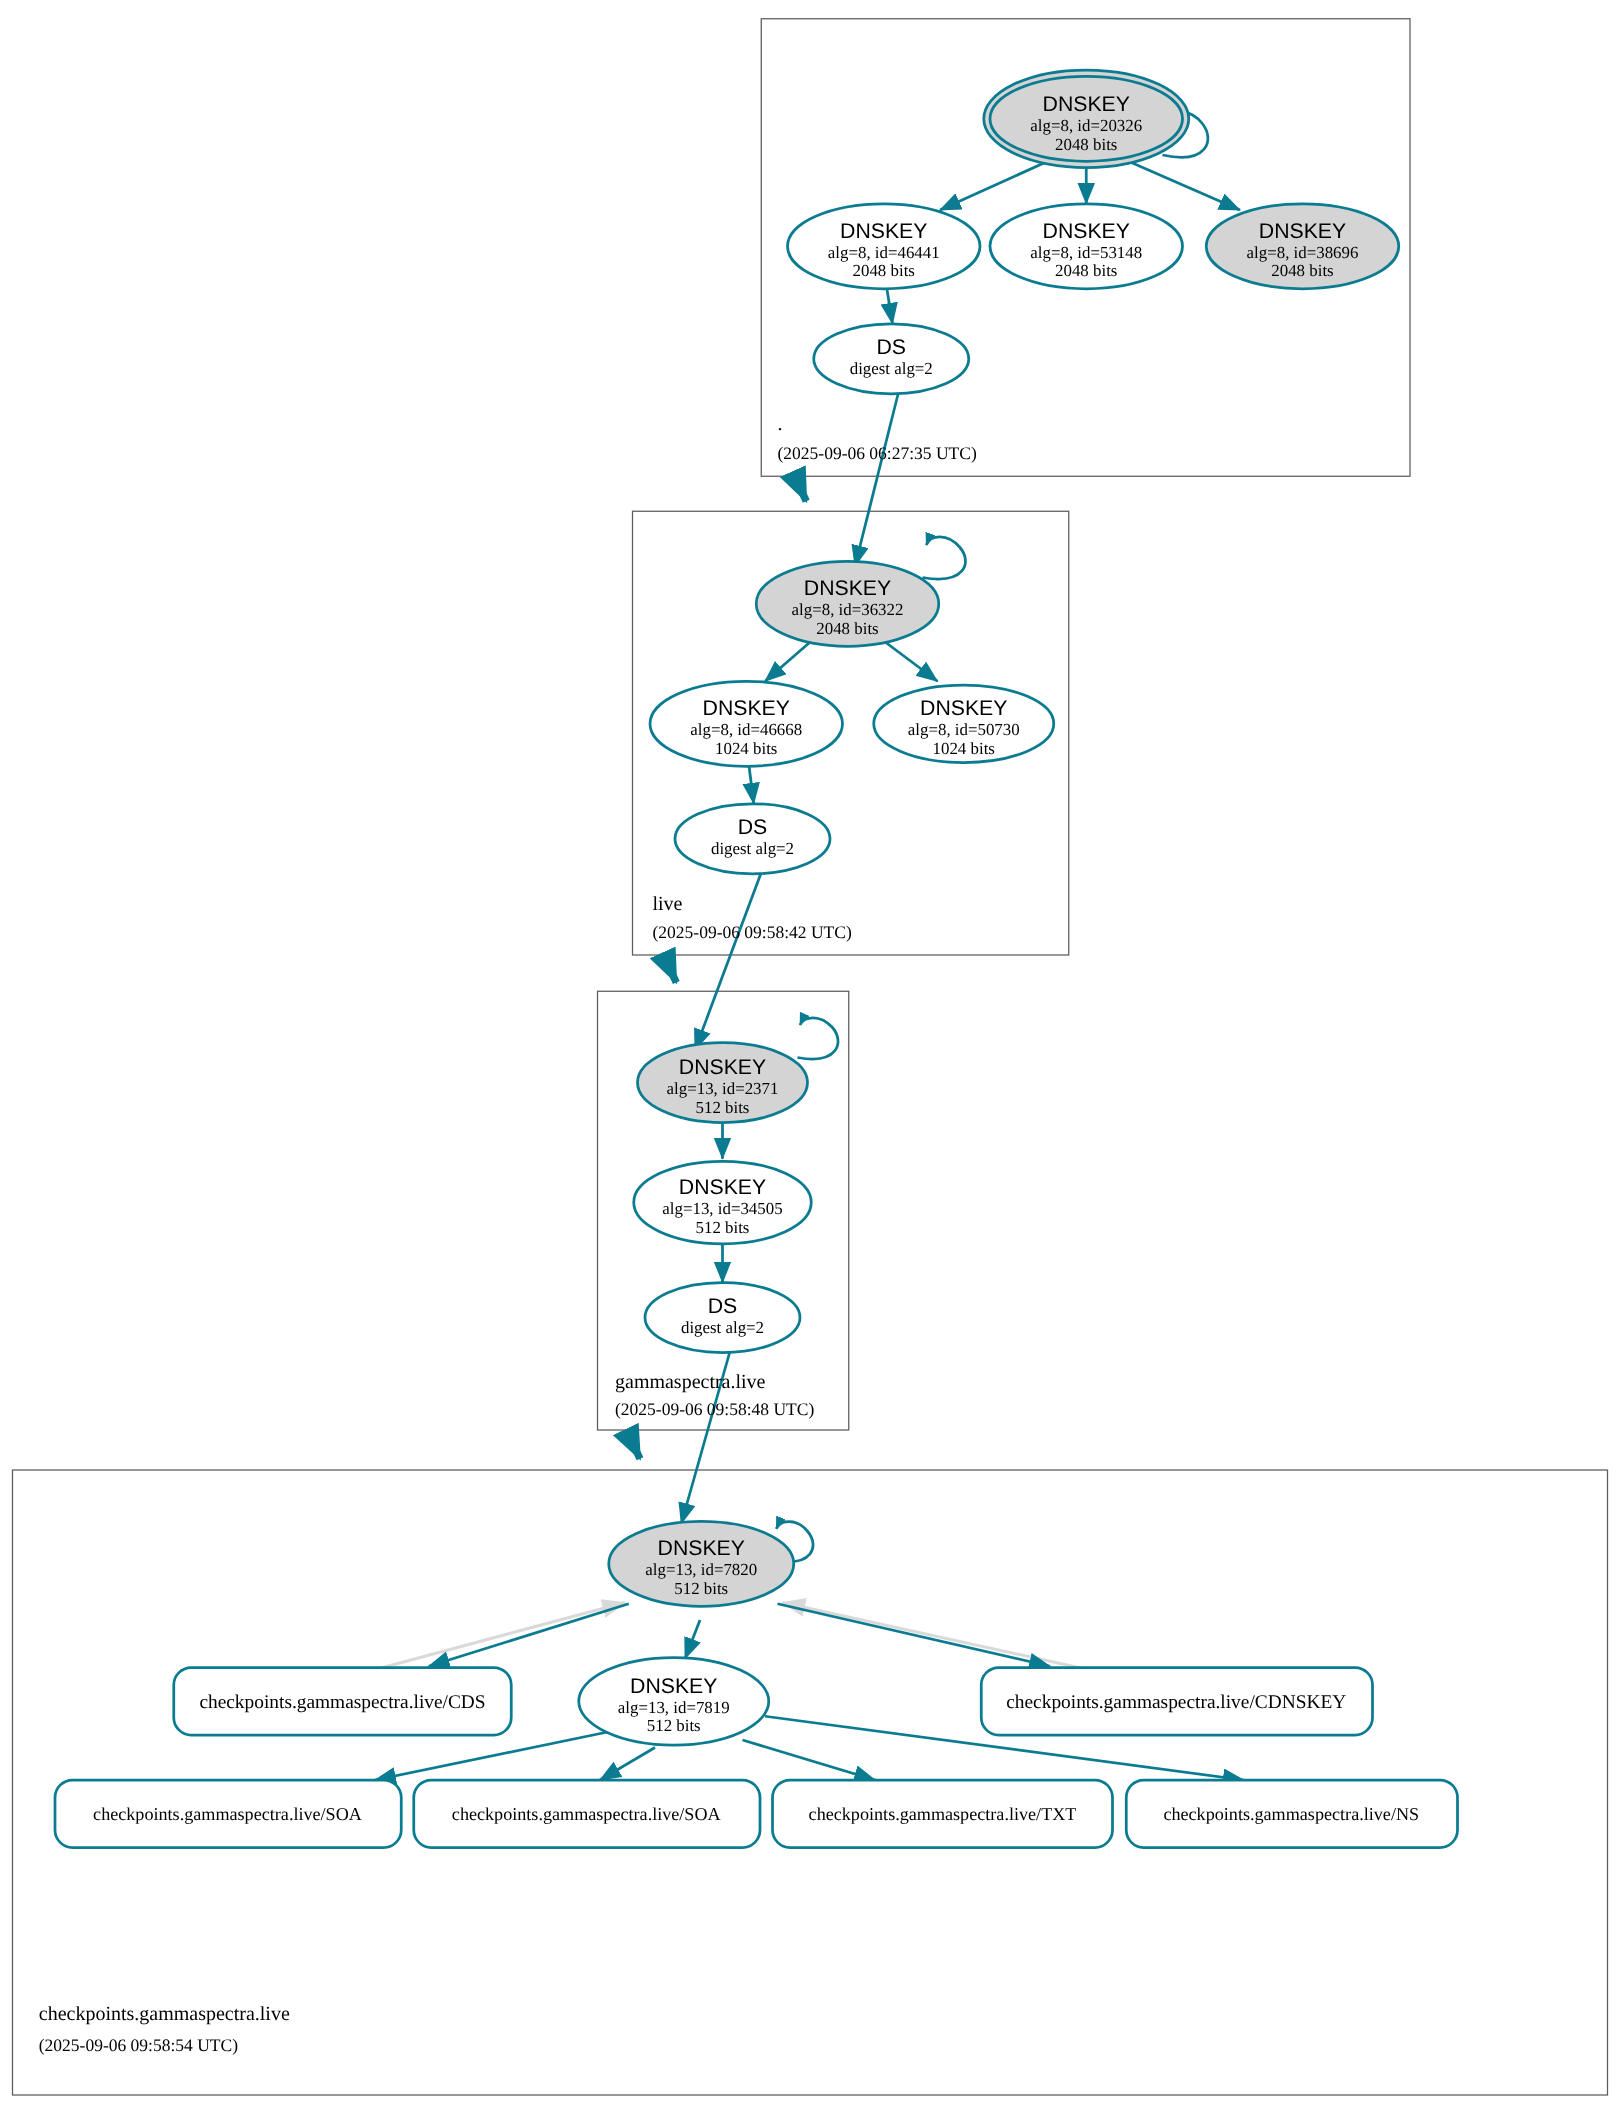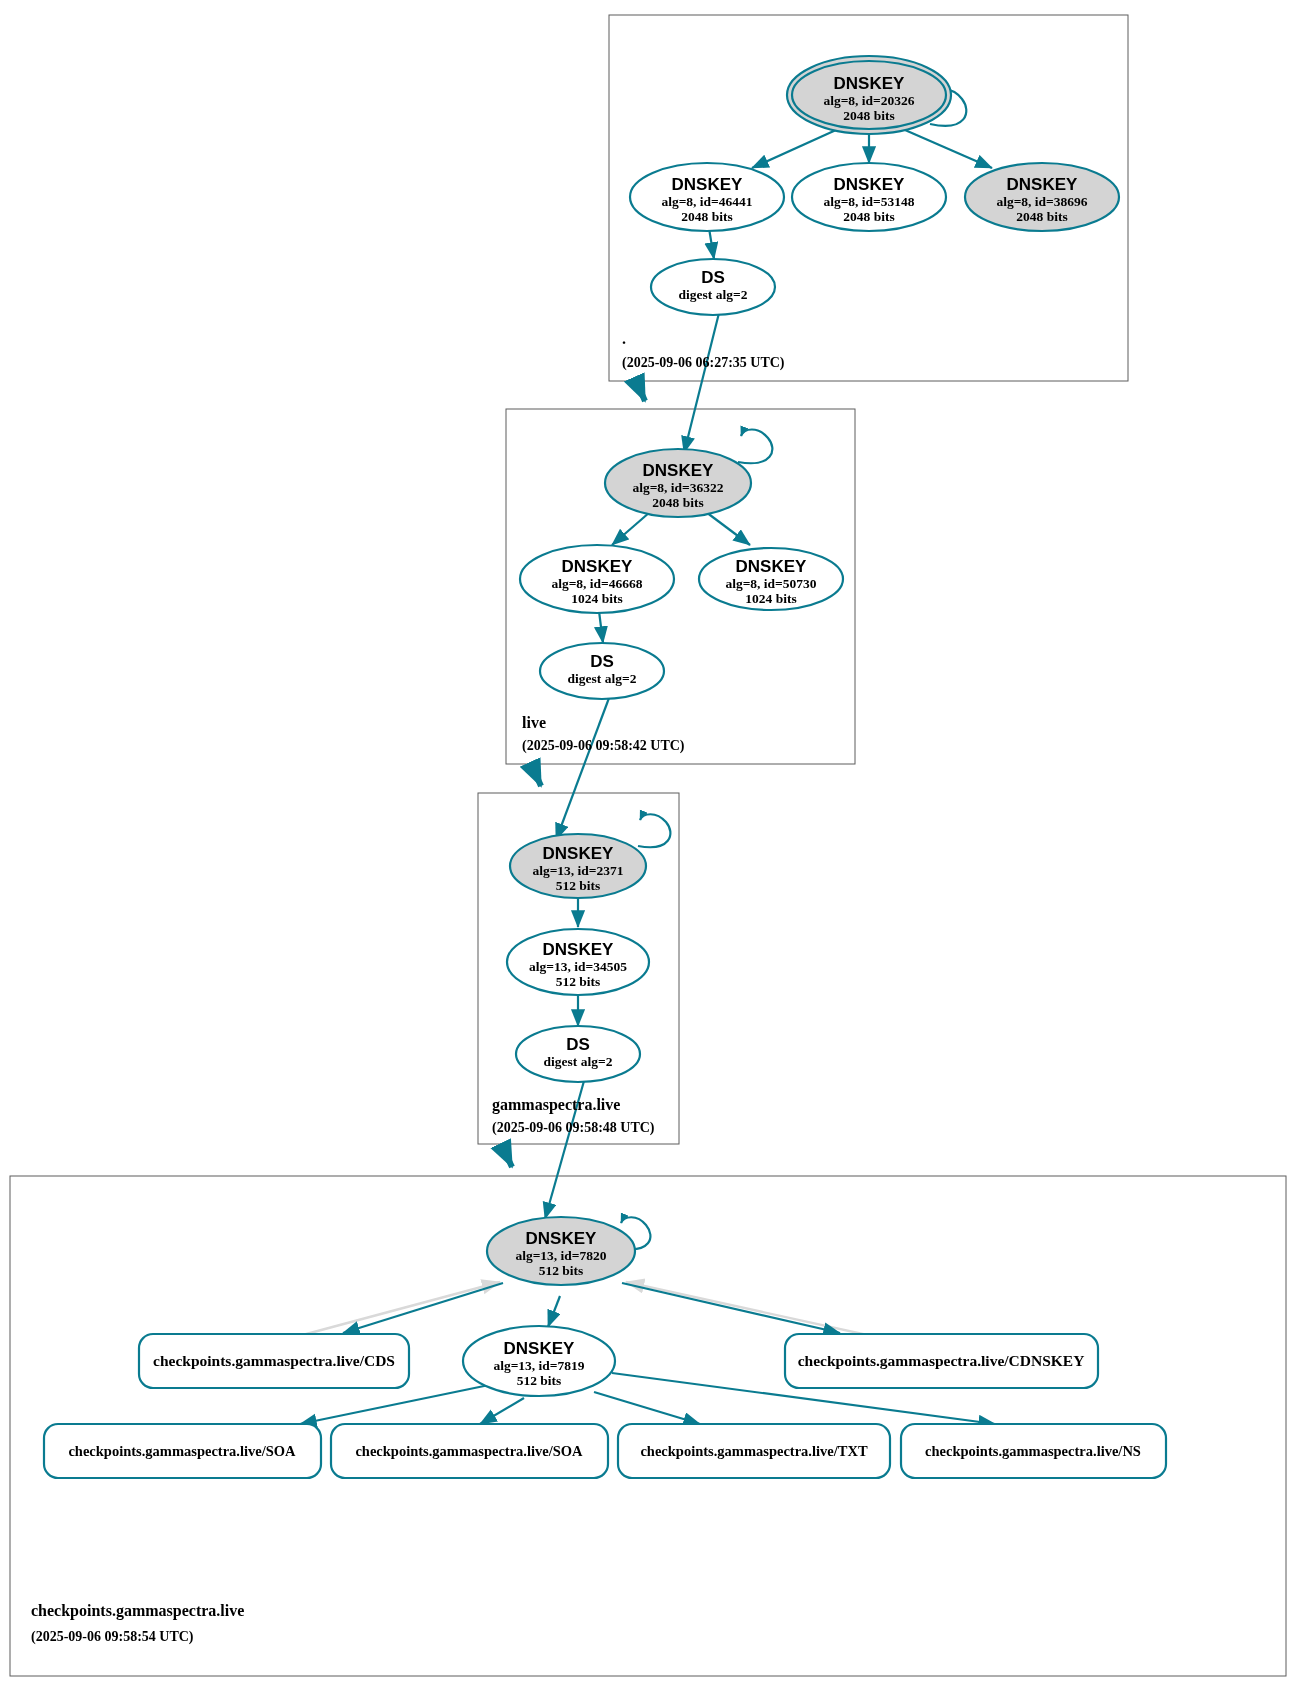--- a/index.html
+++ b/index.html
@@ -1,17 +1,17 @@
 <!DOCTYPE html>
 <html><head>
 <meta charset="utf-8">
 <style>
   html,body{margin:0;padding:0;background:#ffffff;}
   body{width:1296px;height:1692px;font-family:"Liberation Serif",serif;}
-  #stage{position:relative;width:1296px;height:1692px;font-weight:bold;}
+  #stage{position:relative;width:1296px;height:1692px;}
   svg#graph{position:absolute;left:0;top:0;width:1296px;height:1692px;}
   .zonebox{fill:#ffffff;stroke:#5c5c5c;stroke-width:1;}
   .node-ell{fill:#ffffff;stroke:#0a7b90;stroke-width:2.2;}
   .node-ell.filled{fill:#d4d4d4;}
   .rrbox{fill:#ffffff;stroke:#0a7b90;stroke-width:2.2;}
   .edge{fill:none;stroke:#0a7b90;stroke-width:2.2;}
   .edge-thick{fill:none;stroke:#0a7b90;stroke-width:6;}
   .edge-gray{fill:none;stroke:#d9d9d9;stroke-width:2.4;}
   text{fill:#000000;}
   .t-title{font-family:"Liberation Sans",sans-serif;font-size:17px;}

